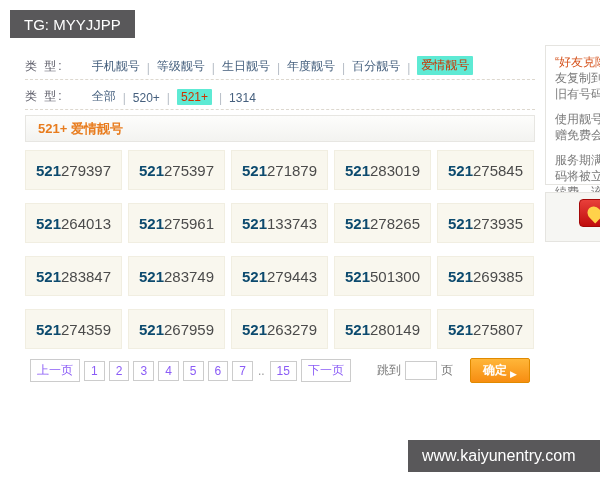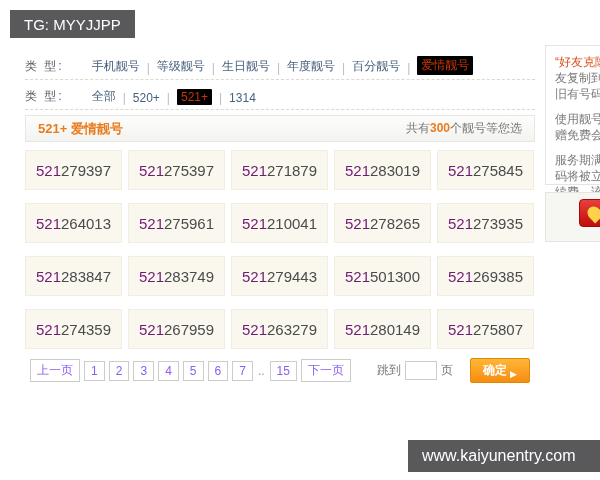--- a/index.html
+++ b/index.html
@@ -18,21 +18,21 @@
   .banner-bottom { left:408px; top:440px; width:192px; height:32px; font-size:16px; }
 
   
   .main { position:absolute; left:25px; top:55px; width:510px; }
 
   .filter-row { display:flex; align-items:flex-end; height:20px; font-size:12px; }
   .filter-label { color:#5a5a66; letter-spacing:2px; margin-right:28px; }
   .filter-link { color:#46607e; text-decoration:none; cursor:pointer; }
   .filter-sep { color:#b6bdc6; margin:0 7px; }
   .filter-active {
-    background:#000000; color:#cc3300; padding:1px 4px; border-radius:1px;
+    background:#5eead4; color:#cc3300; padding:1px 4px; border-radius:1px;
   }
   .dashed-sep { border-bottom:1px dashed #ddd8cf; margin:4px 0 5px 0; }
 
   .listing-header {
     margin-top:5px; height:27px; border:1px solid #e7e6e2;
     background:linear-gradient(#fdfdfc,#f3f3f0);
     display:flex; align-items:center; justify-content:space-between;
     padding:0 12px;
     gap:11px;
   }
@@ -44,21 +44,21 @@
 
   .grid {
     margin-top:8px; display:grid;
     grid-template-columns:repeat(5,97px); gap:13px 6px;
   }
   .cell {
     height:40px; background:#f9f7ee; border:1px solid #f1eee1;
     display:flex; align-items:center; justify-content:center;
     font-size:15px; cursor:pointer;
   }
-  .cell .np { color:#701a75; font-weight:normal; }
+  .cell .np { color:#0c4a6e; font-weight:bold; }
   .cell .ns { color:#4b4b4b; }
 
   .pager {
     margin-top:9px; display:flex; align-items:center; justify-content:center;
     gap:4px; font-size:12px; color:#666;
   }
   .pg-box {
     border:1px solid #ccc; background:#fff; color:#8b5cf6;
     padding:2px 6px; min-width:14px; text-align:center; cursor:pointer;
   }
@@ -127,21 +127,20 @@
     <a class="filter-link">520+</a>
     <span class="filter-sep">|</span>
     <a class="filter-active">521+</a>
     <span class="filter-sep">|</span>
     <a class="filter-link">1314</a>
   </div>
   <div class="dashed-sep"></div>
 
   <div class="listing-header">
     <span class="listing-title">521+ 爱情靓号</span>
-    <span class="listing-count"><span>共有</span><b>300</b><span>个靓号等您选</span></span>
   </div>
 
 
   <div class="grid">
     <div class="cell">
         <span class="np">521</span>
         <span class="ns">279397</span>
       </div>
     <div class="cell">
         <span class="np">521</span>
@@ -162,21 +161,21 @@
     <div class="cell">
         <span class="np">521</span>
         <span class="ns">264013</span>
       </div>
     <div class="cell">
         <span class="np">521</span>
         <span class="ns">275961</span>
       </div>
     <div class="cell">
         <span class="np">521</span>
-        <span class="ns">210041</span>
+        <span class="ns">133743</span>
       </div>
     <div class="cell">
         <span class="np">521</span>
         <span class="ns">278265</span>
       </div>
     <div class="cell">
         <span class="np">521</span>
         <span class="ns">273935</span>
       </div>
     <div class="cell">

